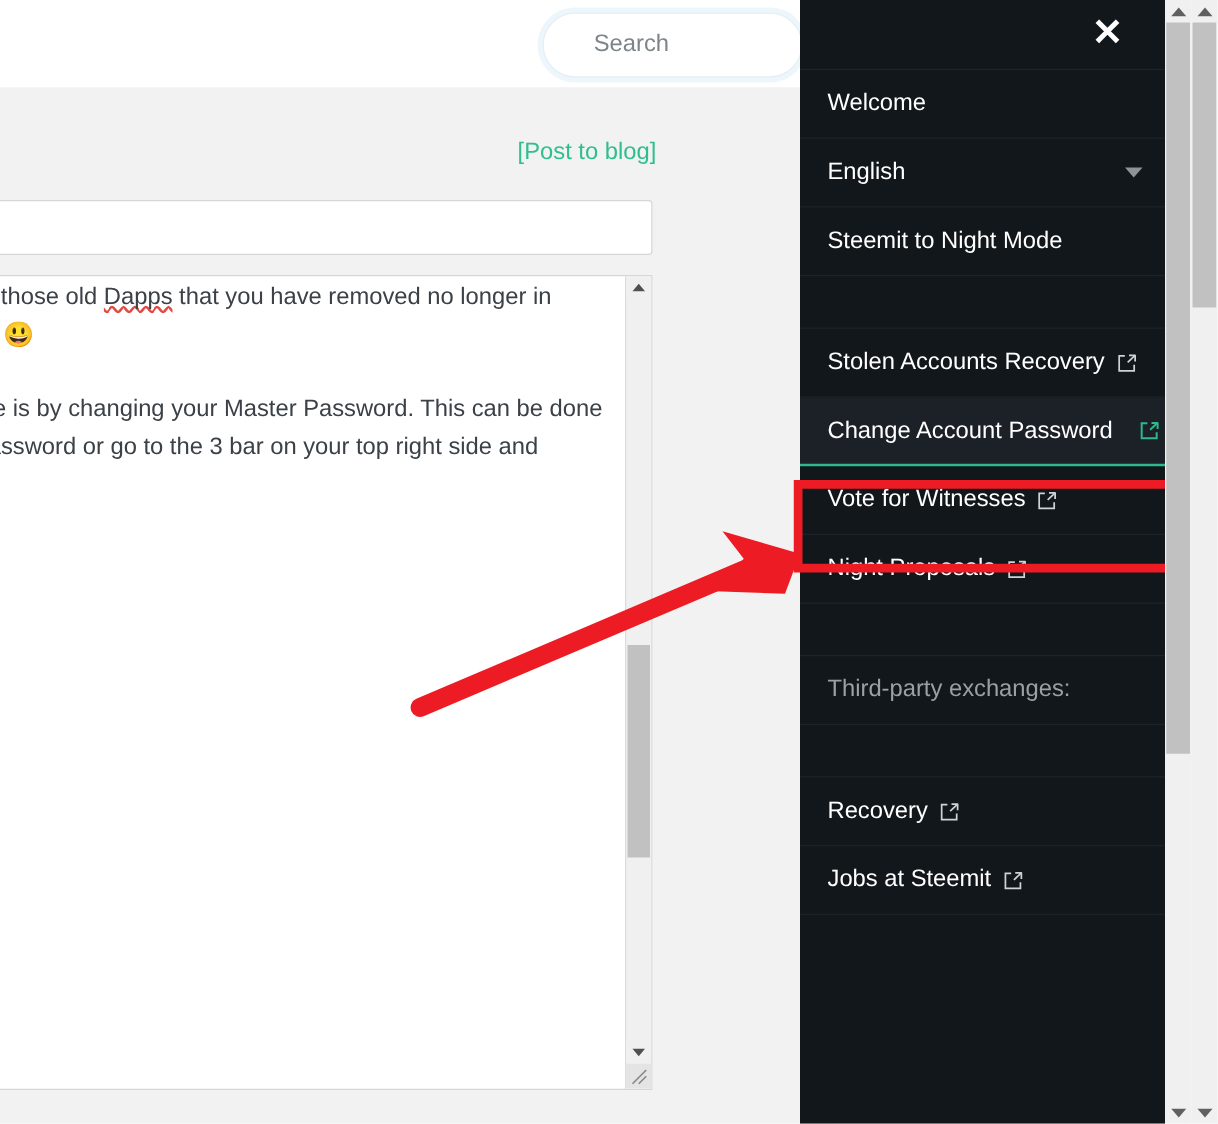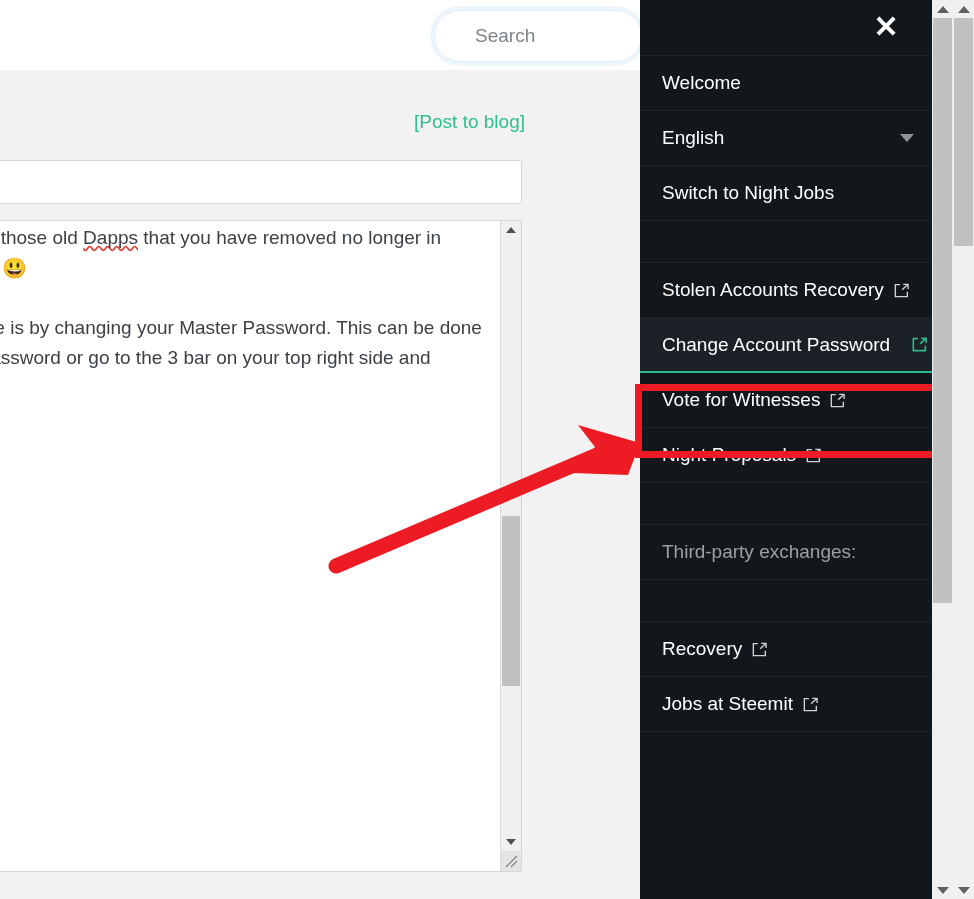--- a/index.html
+++ b/index.html
@@ -170,21 +170,21 @@
     <span class="label">Welcome</span>
   </div>
 
   <div class="menu-item">
     <span class="label">English</span>
     <span class="caret"></span>
   </div>
 
 
   <div class="menu-item">
-    <span class="label">Switch to Night Jobs</span>
+    <span class="label">Steemit to Night Mode</span>
   </div>
 
   <div class="menu-item spacer"></div>
 
   <div class="menu-item">
     <span class="label">Stolen Accounts Recovery</span>
     <span class="ext-icon">
       <svg width="17" height="17" viewBox="0 0 16 16" fill="none" stroke="currentColor" stroke-width="1.3">
         <path d="M6.5 2.5H2.2v11.3h11.3V9.2"></path>
         <path d="M8.6 7.4 14 2.3"></path>

